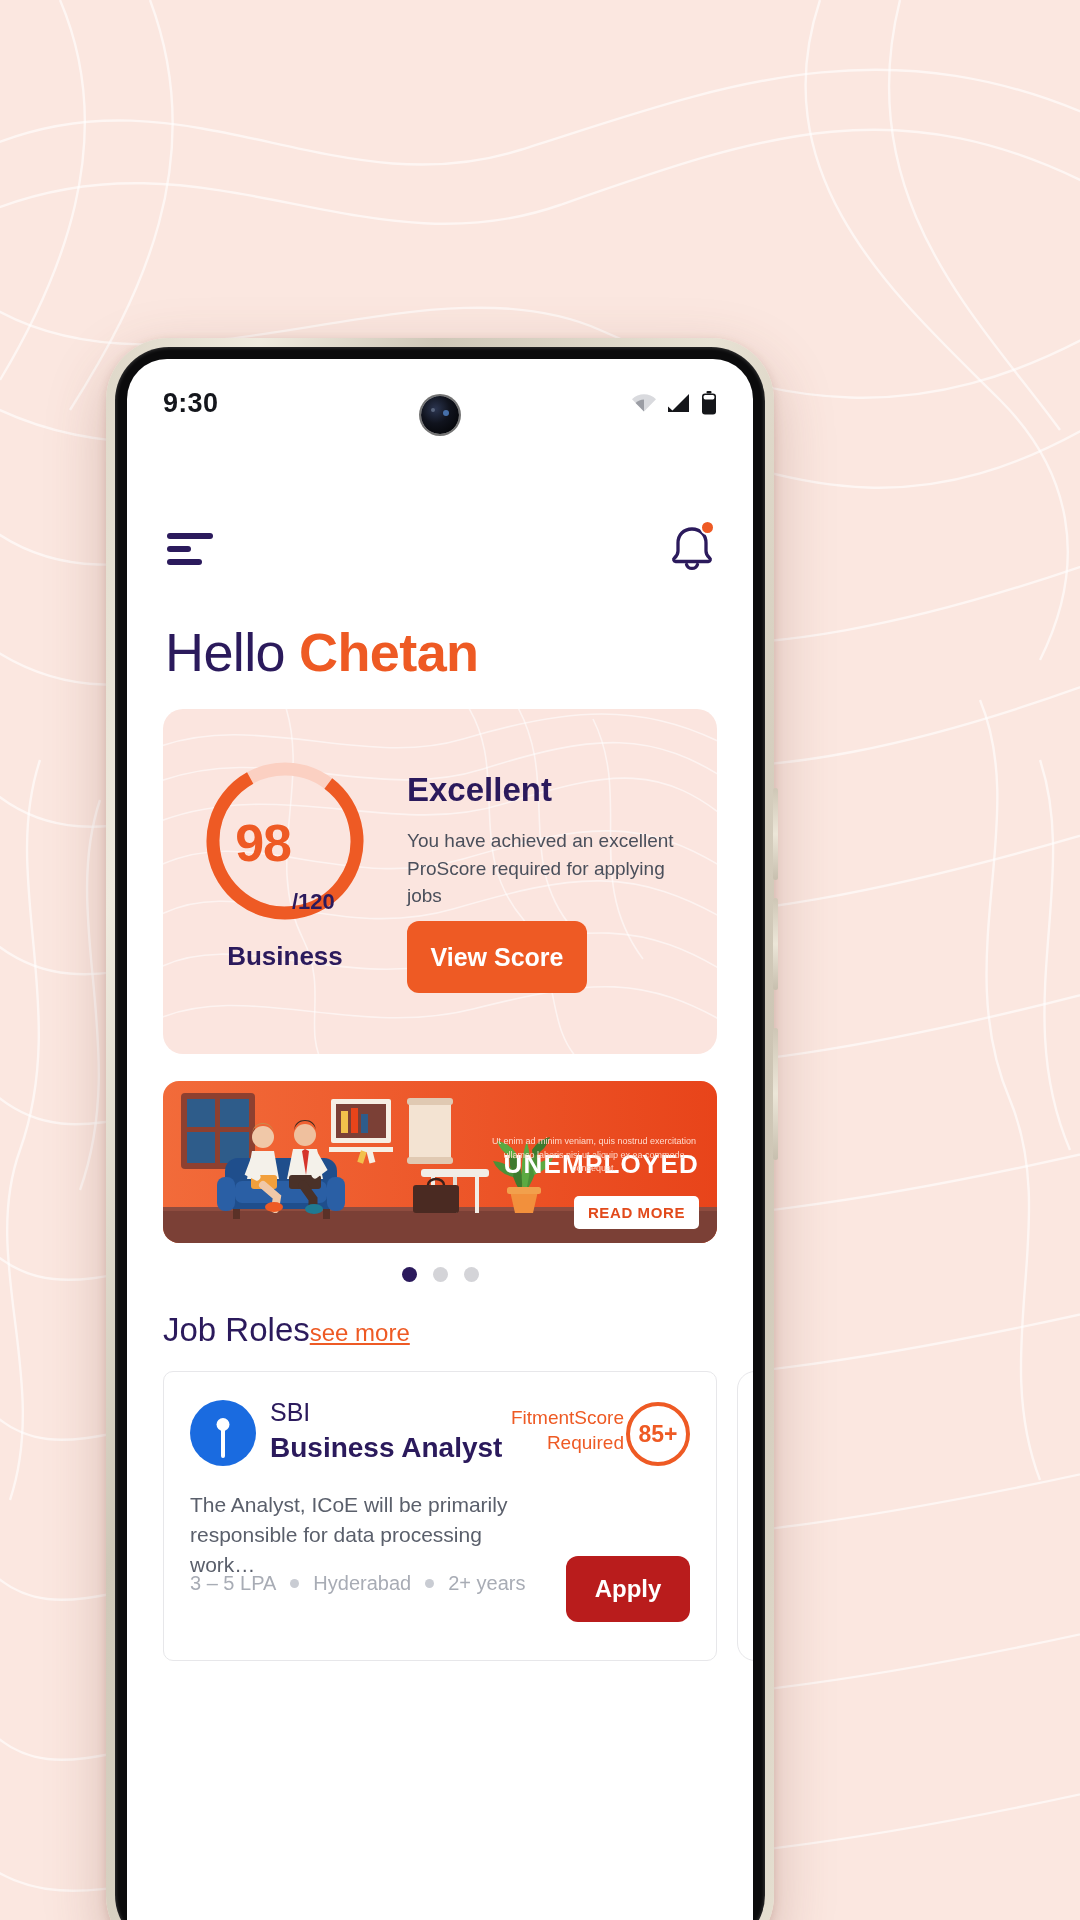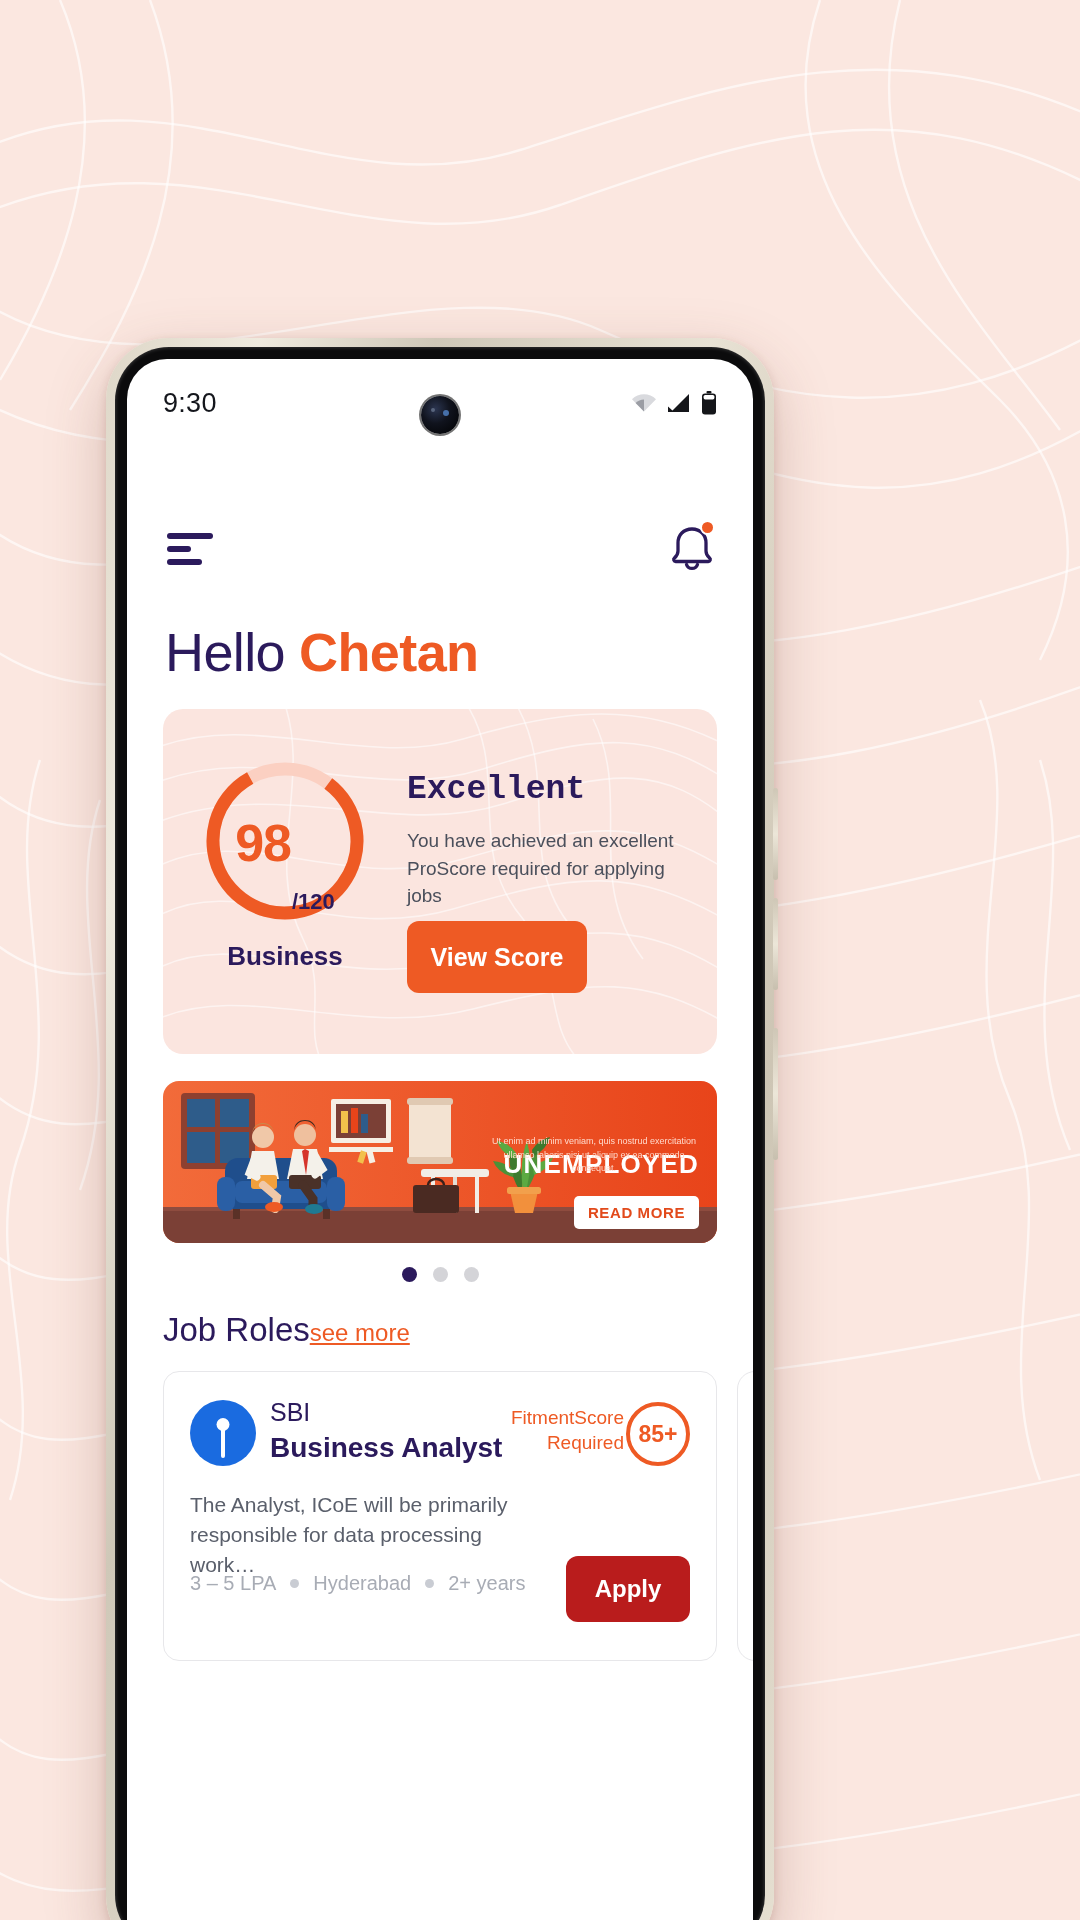--- a/index.html
+++ b/index.html
@@ -35,21 +35,21 @@
     background:radial-gradient(circle at 38% 34%,#2b3550 0%,#10131d 42%,#000 100%);
     box-shadow:0 0 0 2px rgba(0,0,0,.55);z-index:9;
   }
   #punch-hole::after{content:"";position:absolute;left:22px;top:14px;width:6px;height:6px;
     border-radius:50%;background:#4f7fbf;opacity:.85;}
   #punch-hole::before{content:"";position:absolute;left:10px;top:12px;width:4px;height:4px;
     border-radius:50%;background:#6f7d95;opacity:.7;}
   
   #statusbar{position:absolute;left:0;right:0;top:0;height:88px;display:flex;
     align-items:center;justify-content:space-between;padding:0 36px;box-sizing:border-box;z-index:8;}
-  #clock{font-size:27px;font-weight:400;color:#14161c;letter-spacing:.3px;}
+  #clock{font-size:27px;font-weight:700;color:#14161c;letter-spacing:.3px;}
   #status-icons{display:flex;align-items:center;gap:9px;}
   
   #app-header{position:absolute;left:0;right:0;top:150px;height:80px;
     display:flex;align-items:center;justify-content:space-between;padding:0 36px;box-sizing:border-box;}
   #hamburger{display:flex;flex-direction:column;gap:7px;cursor:pointer;padding:6px 4px;}
   #hamburger i{display:block;height:6px;border-radius:3px;background:#2B1A5C;}
   #hamburger i:nth-child(1){width:46px;}
   #hamburger i:nth-child(2){width:24px;}
   #hamburger i:nth-child(3){width:35px;}
   #bell-wrap{position:relative;cursor:pointer;}
@@ -65,21 +65,21 @@
     border-radius:20px;background:#FBE5DF;overflow:hidden;}
   #proscore-card .topo{position:absolute;inset:0;}
   #ring-wrap{position:absolute;left:38px;top:48px;width:168px;height:168px;}
   #score-text{position:absolute;inset:0;display:flex;align-items:center;justify-content:center;
     padding-top:4px;box-sizing:border-box;}
   #score-val{font-size:52px;font-weight:600;color:#EE5A24;letter-spacing:-1px;}
   #score-max{font-size:22px;font-weight:700;color:#2B1A5C;margin-left:1px;align-self:flex-end;
     margin-bottom:10px;}
   #proscore-label{position:absolute;left:38px;top:232px;width:168px;text-align:center;
     font-size:26px;font-weight:700;color:#2B1A5C;}
-  #excellent{position:absolute;left:244px;top:62px;font-size:33px;font-weight:700;color:#2B1A5C;font-family:Liberation Mono, monospace;}
+  #excellent{position:absolute;left:244px;top:62px;font-size:33px;font-weight:700;color:#2B1A5C;}
   #ps-desc{position:absolute;left:244px;top:118px;width:290px;font-size:19px;line-height:1.45;
     color:#4A4F5B;}
   #view-score-btn{position:absolute;left:244px;top:212px;width:180px;height:72px;border-radius:12px;
     background:#EE5A24;color:#fff;font-size:25px;font-weight:600;display:flex;align-items:center;
     justify-content:center;cursor:pointer;border:none;font-family:inherit;}
   
   #banner{position:absolute;left:36px;top:722px;width:554px;height:162px;border-radius:16px;
     overflow:hidden;cursor:pointer;}
   #read-more-btn{position:absolute;right:18px;bottom:14px;background:#fff;color:#E24A1B;
     font-size:15px;font-weight:600;letter-spacing:.6px;padding:8px 14px;border-radius:5px;
@@ -91,21 +91,21 @@
   
   #dots{position:absolute;left:0;right:0;top:908px;display:flex;justify-content:center;gap:16px;}
   #dots span{width:15px;height:15px;border-radius:50%;background:#D4D4D8;cursor:pointer;}
   #dots span.on{background:#2B1A5C;}
   
   #jobroles-row{position:absolute;left:36px;right:36px;top:952px;display:flex;
     align-items:baseline;justify-content:flex-start;}
   #jobroles-title{font-size:33px;font-weight:500;color:#2B1A5C;}
   #see-more{font-size:24px;color:#EE5A24;text-decoration:underline;cursor:pointer;}
   
-  #job-card{position:absolute;left:36px;top:1012px;width:554px;height:290px;border-radius:16px;
+  #job-card{position:absolute;left:36px;top:1012px;width:554px;height:290px;border-radius:10px;
     background:#fff;border:1px solid #E7E7EA;box-sizing:border-box;overflow:hidden;}
   #job-card-peek{position:absolute;left:610px;top:1012px;width:120px;height:290px;border-radius:18px;
     background:#fff;border:1px solid #E7E7EA;box-sizing:border-box;}
   #sbi-logo{position:absolute;left:26px;top:28px;width:66px;height:66px;border-radius:50%;
     background:#1A6BE0;}
   #sbi-logo .kh{position:absolute;left:50%;transform:translateX(-50%);top:18px;width:13px;height:13px;
     border-radius:50%;background:#fff;}
   #sbi-logo .stem{position:absolute;left:50%;transform:translateX(-50%);top:28px;width:4px;height:30px;
     background:#fff;border-radius:2px;}
   #sbi-name{position:absolute;left:106px;top:26px;font-size:25px;color:#2B1A5C;font-weight:400;}

